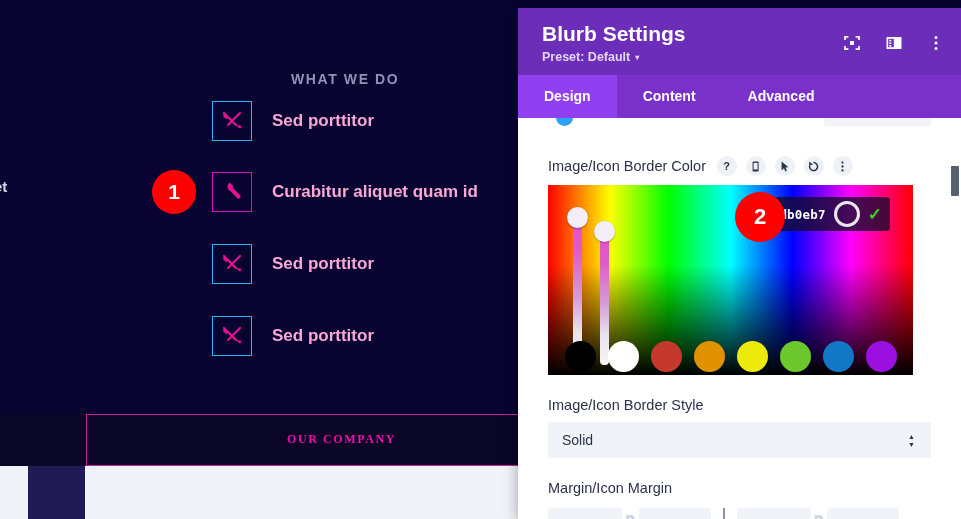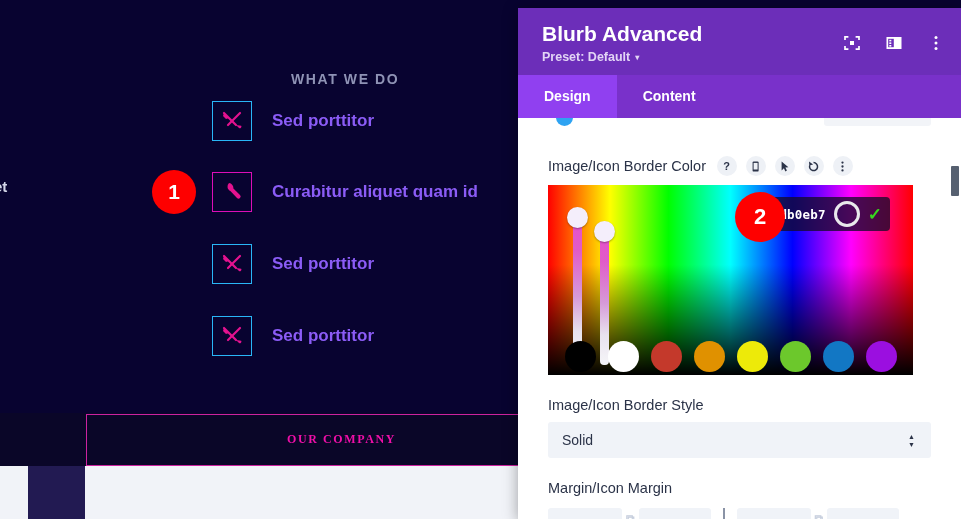--- a/index.html
+++ b/index.html
@@ -46,21 +46,21 @@
   .icon-box {
     width: 40px; height: 40px;
     border: 1px solid #29b6f6;
     display: flex; align-items: center; justify-content: center;
     flex: 0 0 auto;
   }
   .icon-box.selected { border-color: #db0eb7; }
   .icon-box svg { display: block; }
   .blurb-title {
     margin-left: 20px;
-    color: #8b5cf6;
+    color: #f9a8d4;
     font-size: 17px;
     font-weight: bold;
     white-space: nowrap;
   }
   .partial-text {
     position: absolute; left: -6px; top: 178px;
     color: #d4d7e8; font-size: 15px; font-weight: bold;
   }
 
   
@@ -371,21 +371,21 @@
     <div class="company-band"></div>
 
     <div class="our-company">OUR COMPANY</div>
   </div>
 
   <div class="badge badge-1">1</div>
 
   <div class="modal">
 
     <div class="modal-header">
-      <div class="modal-title">Blurb Advanced</div>
+      <div class="modal-title">Blurb Settings</div>
       <div class="preset-row">
         <span>Preset: Default</span>
         <span class="caret">▾</span>
       </div>
       <div class="header-icons">
         <span class="hicon">
           <svg width="18" height="18" viewBox="0 0 18 18">
             <g fill="none" stroke="#ffffff" stroke-width="1.7">
               <path d="M2 6 V2.8 H5.4"></path>
                 <path d="M16 6 V2.8 H12.6"></path>
@@ -410,20 +410,21 @@
             <circle cx="9" cy="9" r="1.5" fill="#ffffff"></circle>
             <circle cx="9" cy="14.6" r="1.5" fill="#ffffff"></circle>
           </svg>
         </span>
       </div>
     </div>
 
     <div class="tabs">
       <div class="tab active">Design</div>
       <div class="tab">Content</div>
+      <div class="tab">Advanced</div>
     </div>
 
     <div class="modal-body">
 
       <div class="partial-ctrl">
         <div class="dot"></div>
         <div class="pbox"></div>
       </div>
 
       <div class="field-label-row">

